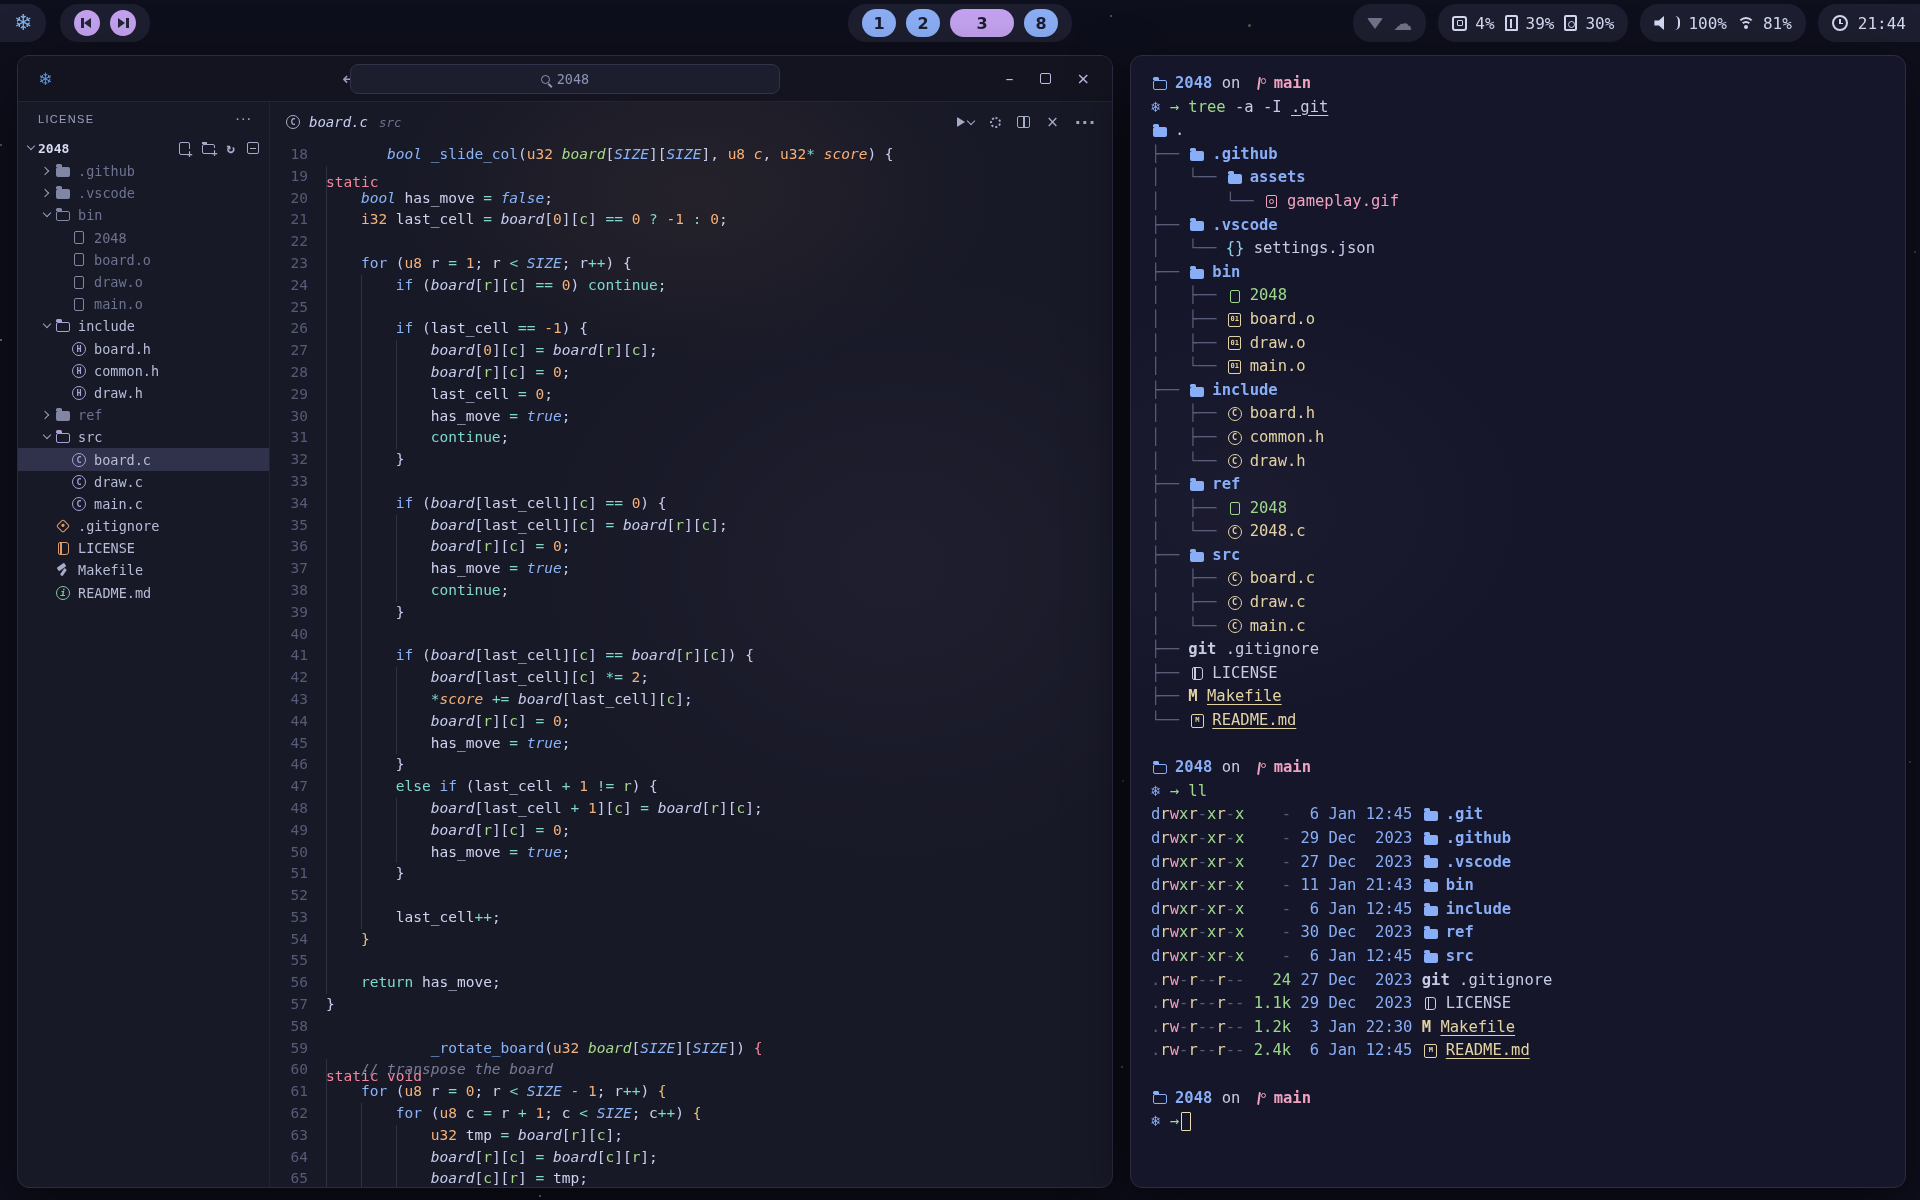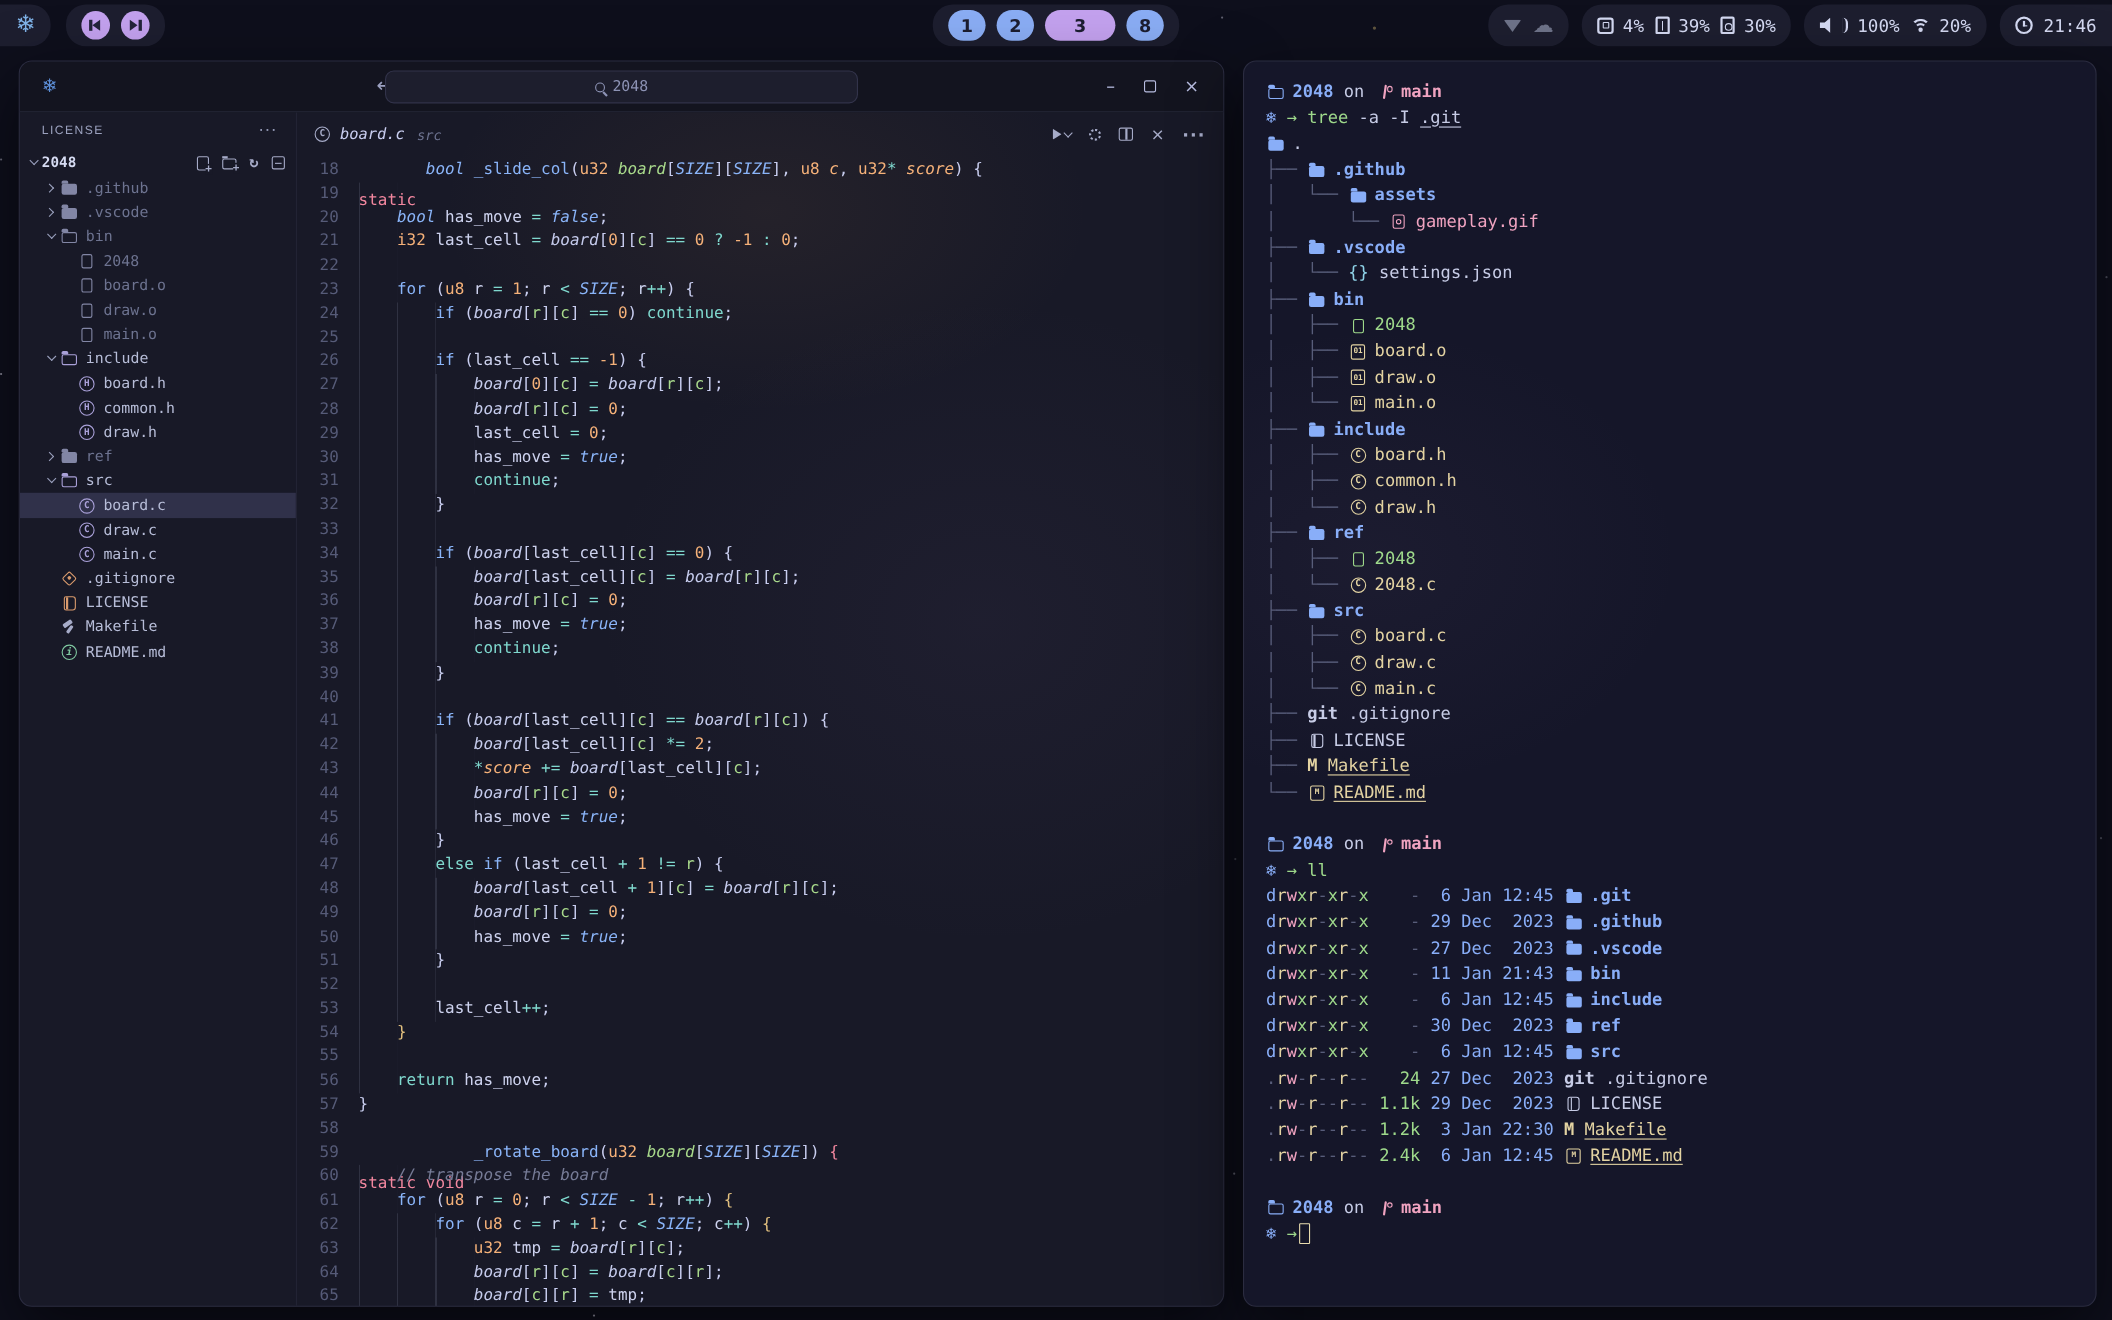--- a/index.html
+++ b/index.html
@@ -333,26 +333,26 @@
           <span class="ic-vol"></span>
           <span class="ic-vol2"></span>
           <span>100%</span>
         </span>
         <span class="stat">
           <span class="ic-wifi">
             <b></b>
             <u></u>
             <s></s>
           </span>
-          <span>20%</span>
+          <span>81%</span>
         </span>
       </div>
     <div class="island square-r">
       <span class="ic-clock"></span>
-      <span class="stat">21:46</span>
+      <span class="stat">21:44</span>
     </div>
   </div>
 </div>
 
 <div class="vscode">
   <div class="vs-titlebar">
     <span class="vs-applogo">❄</span>
     <div class="nav-arrows">
       <span>←</span>
       <span class="dis">→</span>

